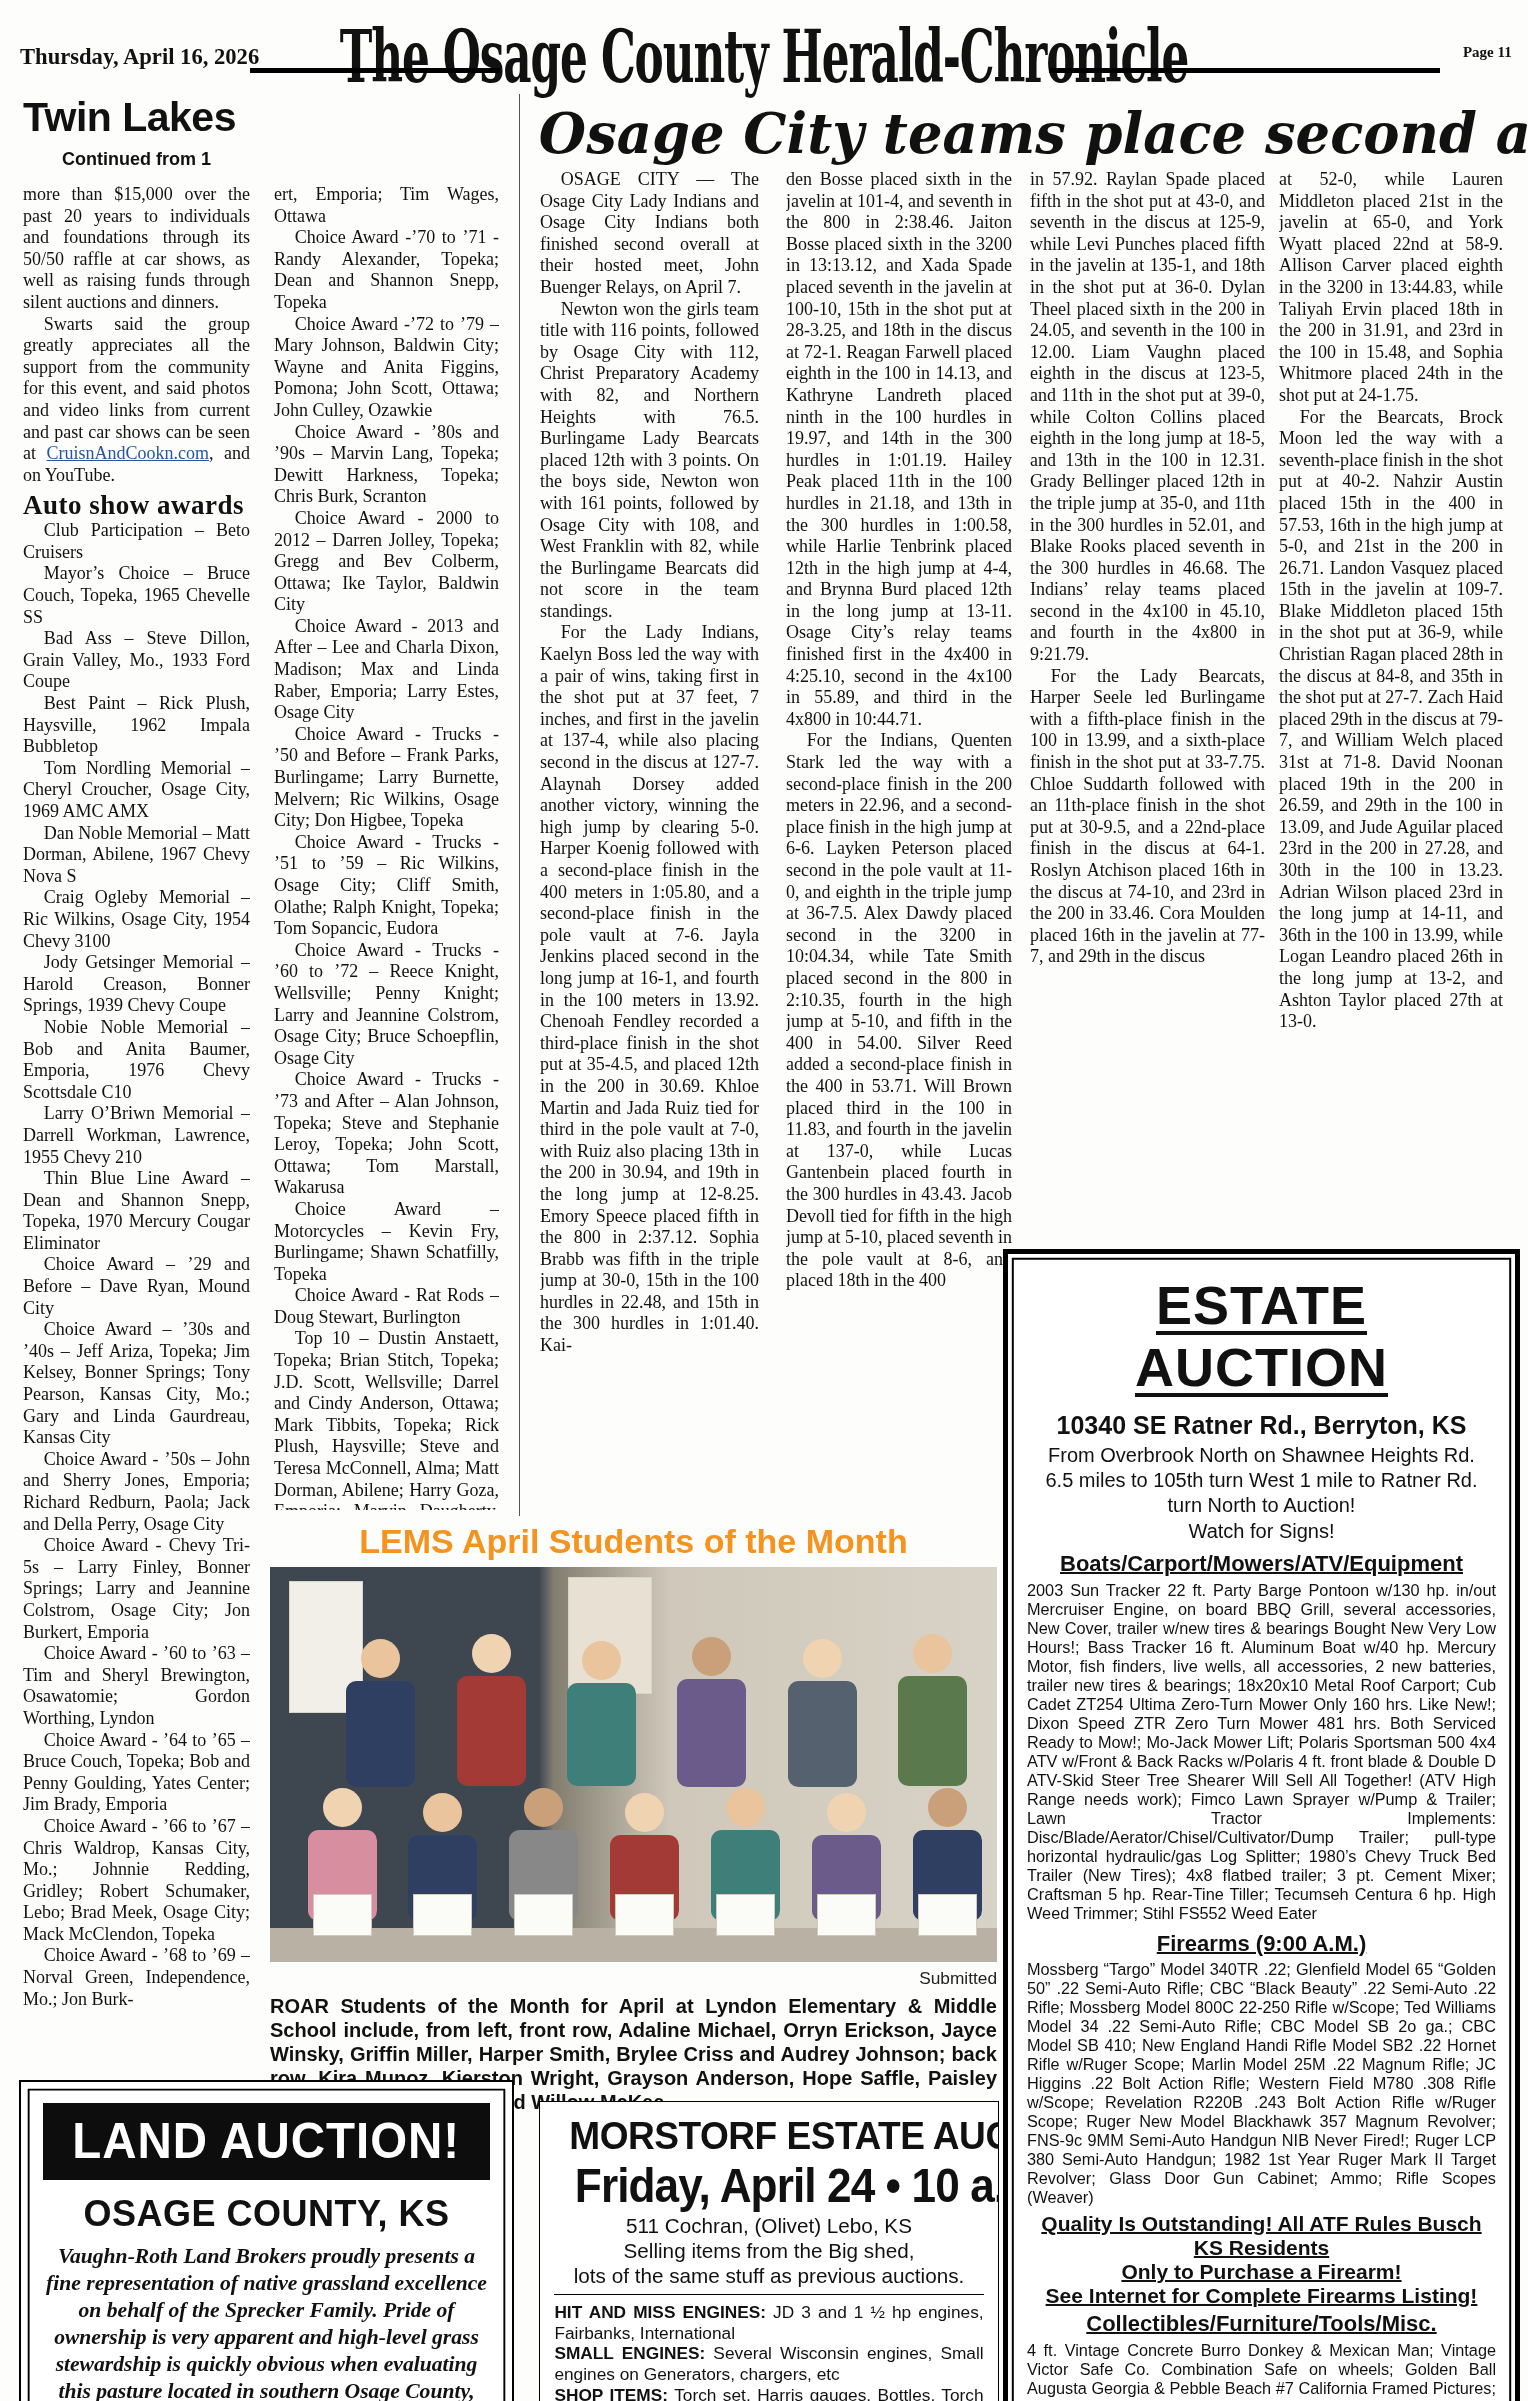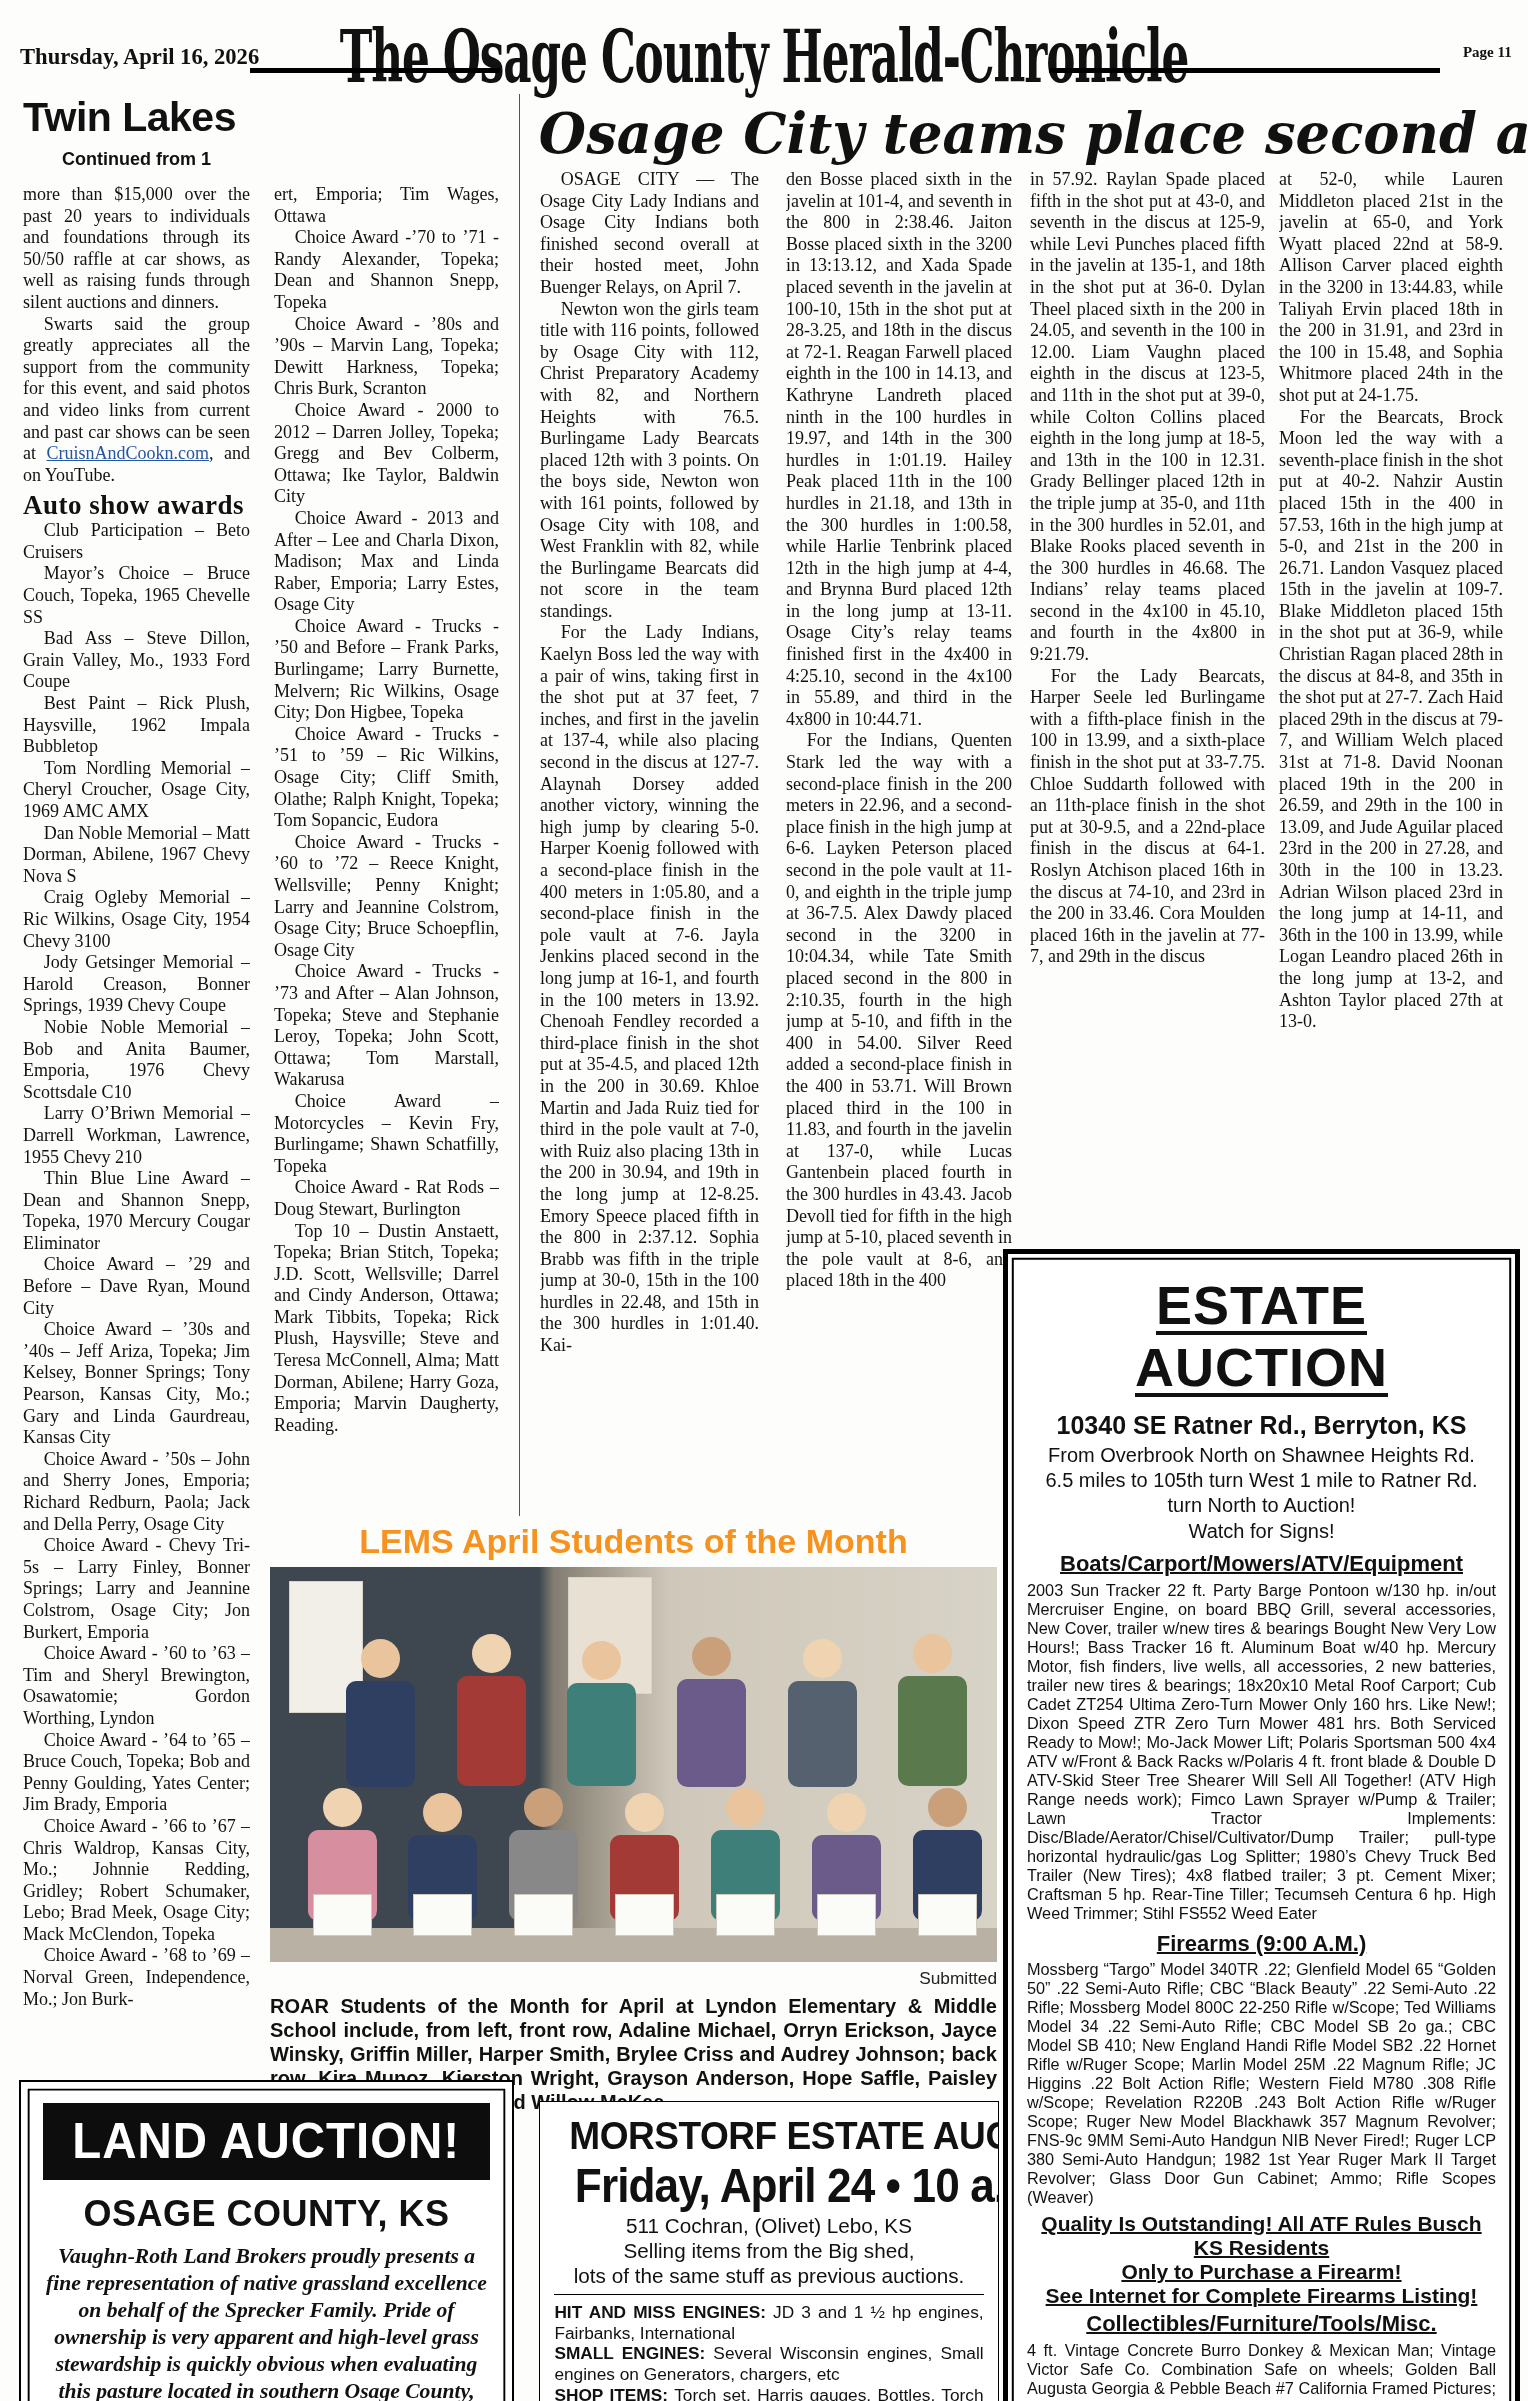--- a/index.html
+++ b/index.html
@@ -118,20 +118,21 @@
       <p>Choice Award - ’60 to ’63 – Tim and Sheryl Brewington, Osawatomie; Gordon Worthing, Lyndon</p>
       <p>Choice Award - ’64 to ’65 – Bruce Couch, Topeka; Bob and Penny Goulding, Yates Center; Jim Brady, Emporia</p>
       <p>Choice Award - ’66 to ’67 – Chris Waldrop, Kansas City, Mo.; Johnnie Redding, Gridley; Robert Schumaker, Lebo; Brad Meek, Osage City; Mack McClendon, Topeka</p>
       <p>Choice Award - ’68 to ’69 – Norval Green, Independence, Mo.; Jon Burk-</p>
     </div>
 </div>
 
 <div class="abs newscol no-first-indent" style="left:274px;top:184px;width:225px;height:1326px;">
     <p>ert, Emporia; Tim Wages, Ottawa</p>
     <p>Choice Award -’70 to ’71 - Randy Alexander, Topeka; Dean and Shannon Snepp, Topeka</p>
+    <p>Choice Award -’72 to ’79 – Mary Johnson, Baldwin City; Wayne and Anita Figgins, Pomona; John Scott, Ottawa; John Culley, Ozawkie</p>
     <p>Choice Award - ’80s and ’90s – Marvin Lang, Topeka; Dewitt Harkness, Topeka; Chris Burk, Scranton</p>
     <p>Choice Award - 2000 to 2012 – Darren Jolley, Topeka; Gregg and Bev Colberm, Ottawa; Ike Taylor, Baldwin City</p>
     <p>Choice Award - 2013 and After – Lee and Charla Dixon, Madison; Max and Linda Raber, Emporia; Larry Estes, Osage City</p>
     <p>Choice Award - Trucks - ’50 and Before – Frank Parks, Burlingame; Larry Burnette, Melvern; Ric Wilkins, Osage City; Don Higbee, Topeka</p>
     <p>Choice Award - Trucks - ’51 to ’59 – Ric Wilkins, Osage City; Cliff Smith, Olathe; Ralph Knight, Topeka; Tom Sopancic, Eudora</p>
     <p>Choice Award - Trucks - ’60 to ’72 – Reece Knight, Wellsville; Penny Knight; Larry and Jeannine Colstrom, Osage City; Bruce Schoepflin, Osage City</p>
     <p>Choice Award - Trucks - ’73 and After – Alan Johnson, Topeka; Steve and Stephanie Leroy, Topeka; John Scott, Ottawa; Tom Marstall, Wakarusa</p>
     <p>Choice Award – Motorcycles – Kevin Fry, Burlingame; Shawn Schatfilly, Topeka</p>
     <p>Choice Award - Rat Rods – Doug Stewart, Burlington</p>
     <p>Top 10 – Dustin Anstaett, Topeka; Brian Stitch, Topeka; J.D. Scott, Wellsville; Darrel and Cindy Anderson, Ottawa; Mark Tibbits, Topeka; Rick Plush, Haysville; Steve and Teresa McConnell, Alma; Matt Dorman, Abilene; Harry Goza, Emporia; Marvin Daugherty, Reading.</p>

